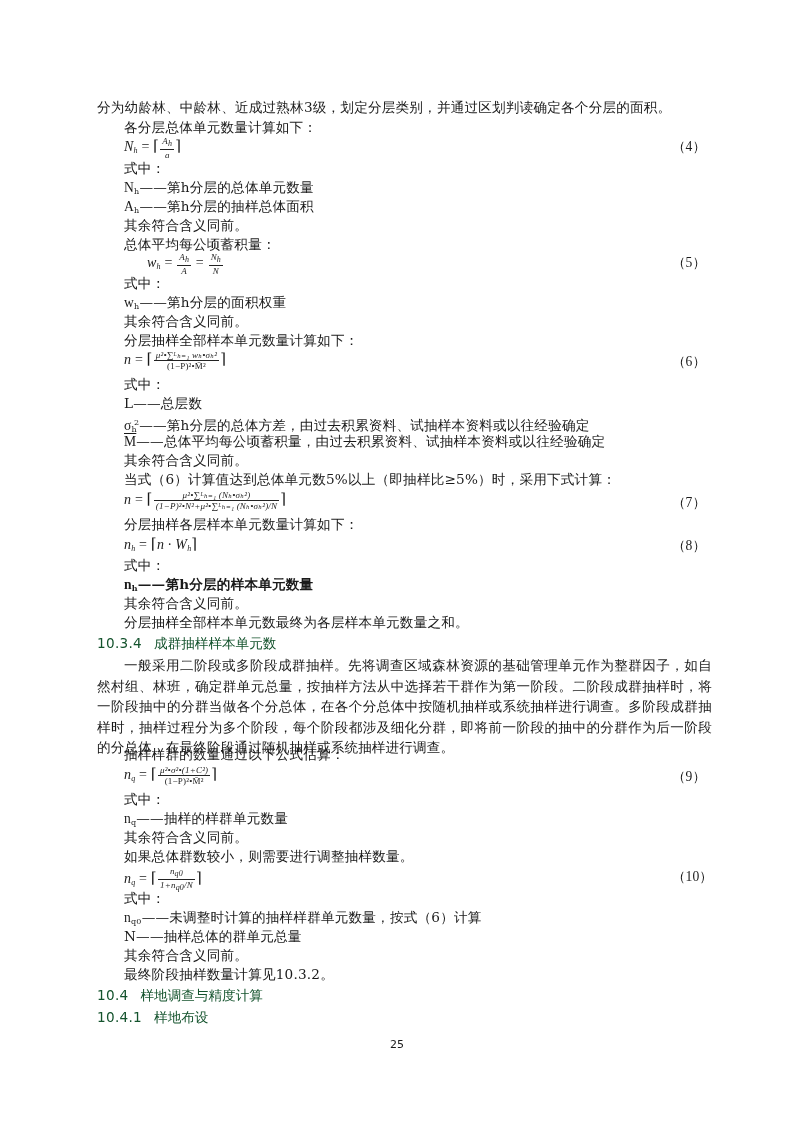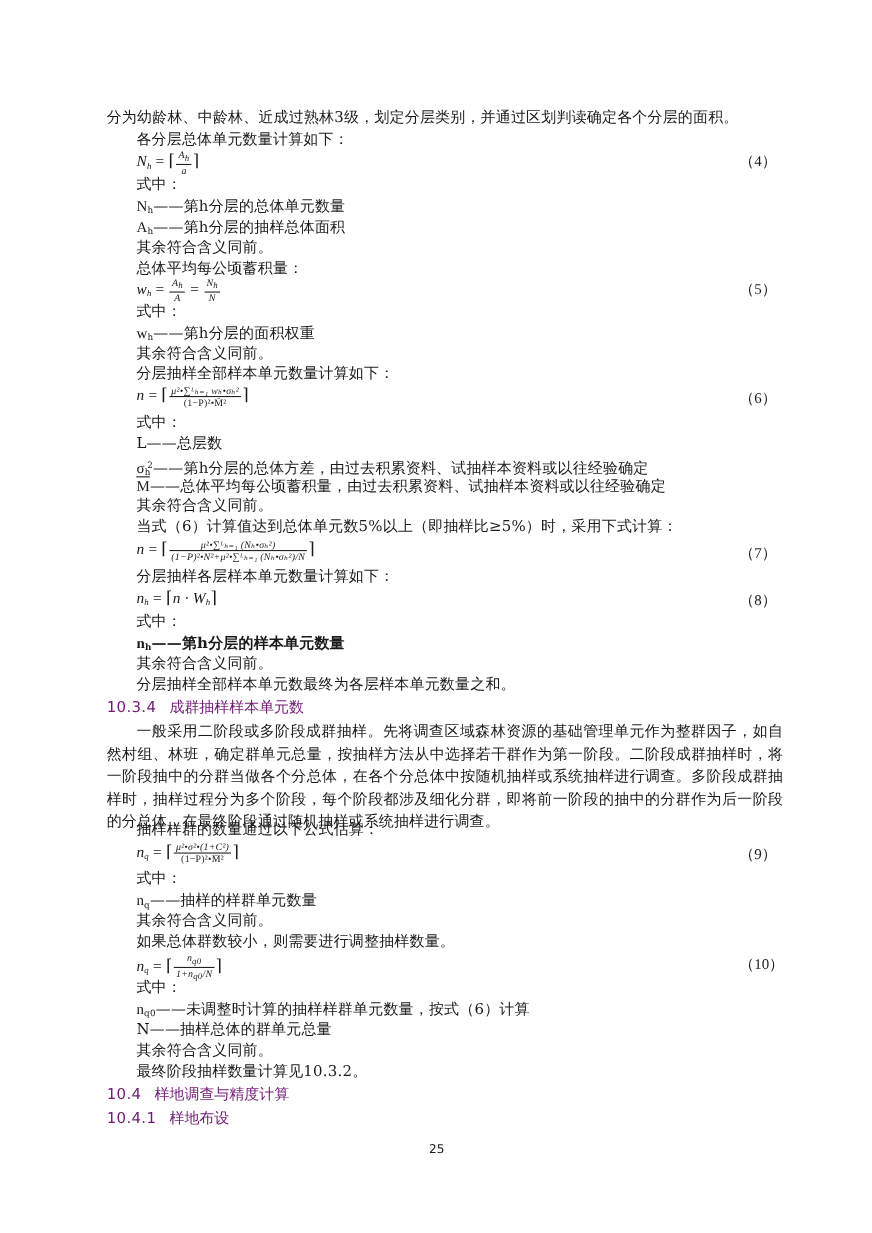--- a/index.html
+++ b/index.html
@@ -16,21 +16,21 @@
     }
     .indent { left: 120px; }
     .eqline { left: 120px; font-family: "Liberation Serif", "DejaVu Serif", serif; font-size: 14px; }
     .eqnum {
       position: absolute; left: 668px; font-size: 13.6px; line-height: 19px;
       font-family: "Liberation Serif", "DejaVu Serif", serif;
     }
     .heading {
       position: absolute; left: 93px; font-family: "DejaVu Sans", "Liberation Sans", sans-serif;
       font-size: 13.6px; line-height: 19px; white-space: nowrap; font-weight: normal;
-      color: #701a75;
+      color: #14532d;
     }
     .heading .num { display: inline-block; margin-right: 12px; letter-spacing: 0.3px; }
     .para {
       position: absolute; left: 93px; width: 615px;
       font-size: 13.6px; line-height: 20.6px; text-indent: 27px;
       letter-spacing: 0.15px; text-align: justify;
     }
     .math { font-style: italic; }
     .frac {
       display: inline-block; vertical-align: middle; text-align: center;
@@ -65,21 +65,21 @@
   <div class="line indent" style="top:159px;">式中：</div>
   <div class="line indent" style="top:178px;">
     <span class="sym">N</span><sub class="s">h</sub><span>——第h分层的总体单元数量</span>
   </div>
   <div class="line indent" style="top:197px;">
     <span class="sym">A</span><sub class="s">h</sub><span>——第h分层的抽样总体面积</span>
   </div>
   <div class="line indent" style="top:216px;">其余符合含义同前。</div>
   <div class="line indent" style="top:235px;">总体平均每公顷蓄积量：</div>
 
-  <div class="line eqline" style="top:252px;">
+  <div class="line eqline" style="top:252px;margin-left:23px;">
     <span class="math">w</span><sub class="s math">h</sub>
     <span> = </span><span class="frac math"><span class="num-part"><span>A</span><sub class="s">h</sub></span><span class="den-part">A</span></span>
     <span> = </span><span class="frac math"><span class="num-part"><span>N</span><sub class="s">h</sub></span><span class="den-part">N</span></span>
   </div>
   <div class="eqnum" style="top:253px;">（5）</div>
 
   <div class="line indent" style="top:274px;">式中：</div>
   <div class="line indent" style="top:293px;">
     <span class="sym">w</span><sub class="s">h</sub><span>——第h分层的面积权重</span>
   </div>

